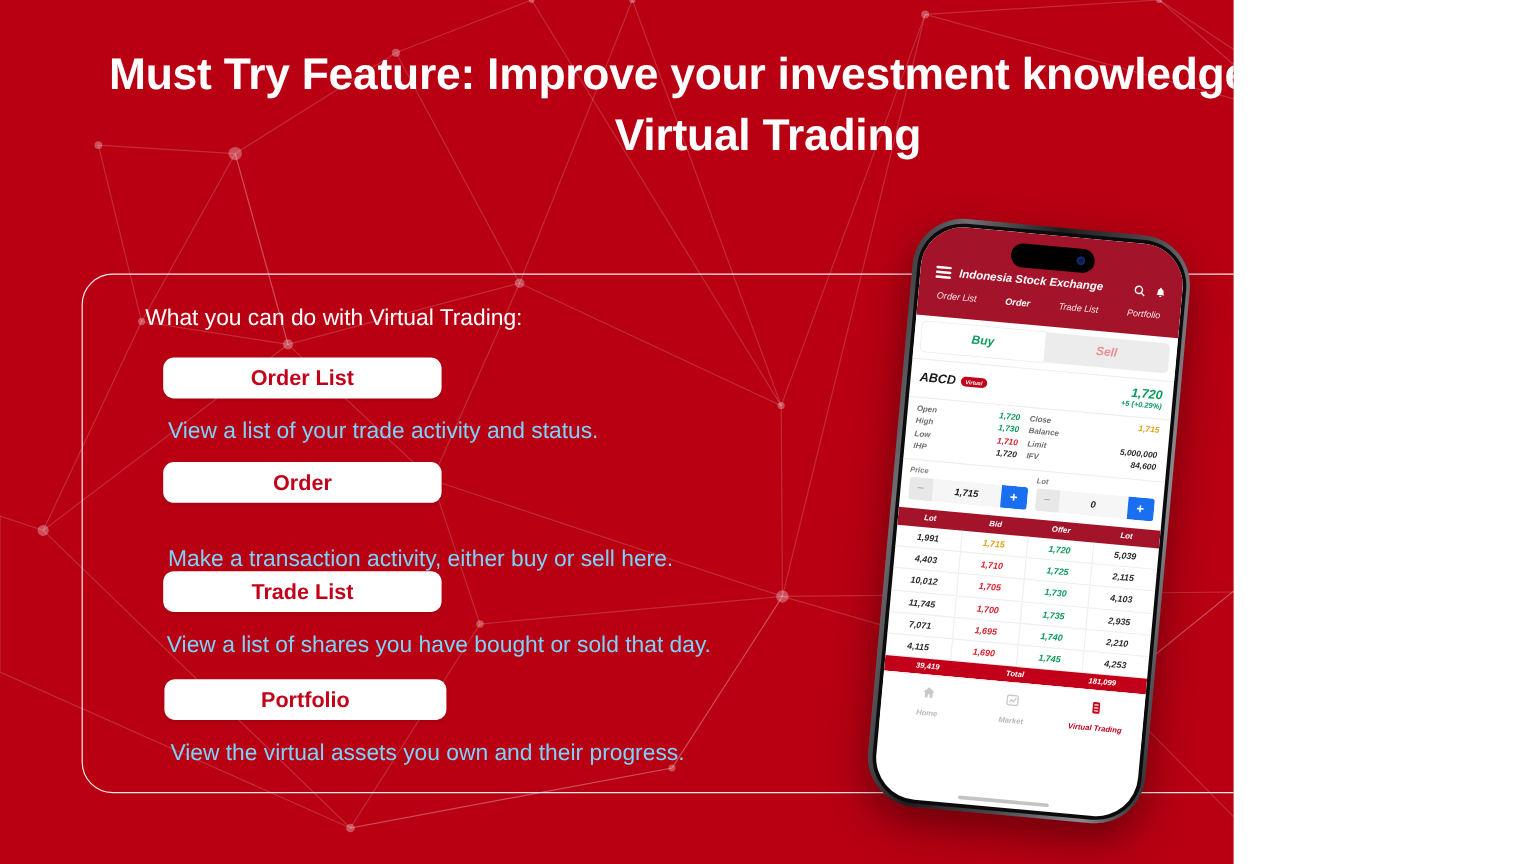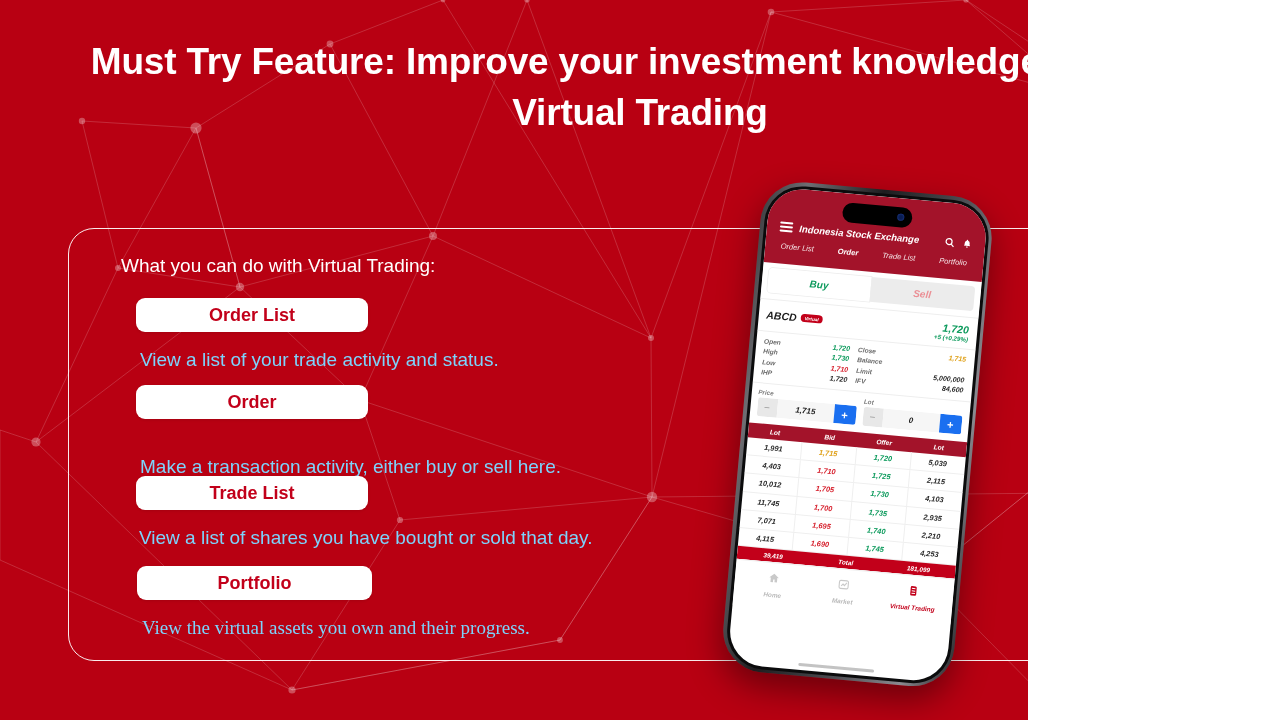--- a/index.html
+++ b/index.html
@@ -80,21 +80,21 @@
   .f1-pill { position:absolute; left:136px; top:298px; width:232px; }
   .f1-desc { position:absolute; left:140px; top:349px; }
   
   .f2-pill { position:absolute; left:136px; top:385px; width:232px; }
   .f2-desc { position:absolute; left:140px; top:436px;margin-top:20px; }
   
   .f3-pill { position:absolute; left:136px; top:476px; width:232px; }
   .f3-desc { position:absolute; left:139px; top:527px; }
   
   .f4-pill { position:absolute; left:137px; top:566px; width:235px; }
-  .f4-desc { position:absolute; left:142px; top:617px;font-family:Liberation Serif, serif; }
+  .f4-desc { position:absolute; left:142px; top:617px; }
 
   
   #phone-wrap {
     position: absolute;
     left: 726px; top: 186px;
     width: 300px; height: 530px;
     transform: rotate(5.2deg);
     transform-origin: 50% 50%;
   }
   .phone-frame {

